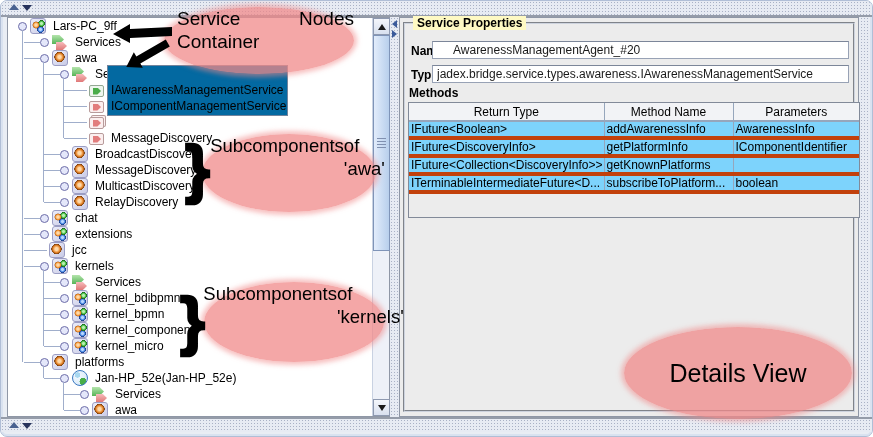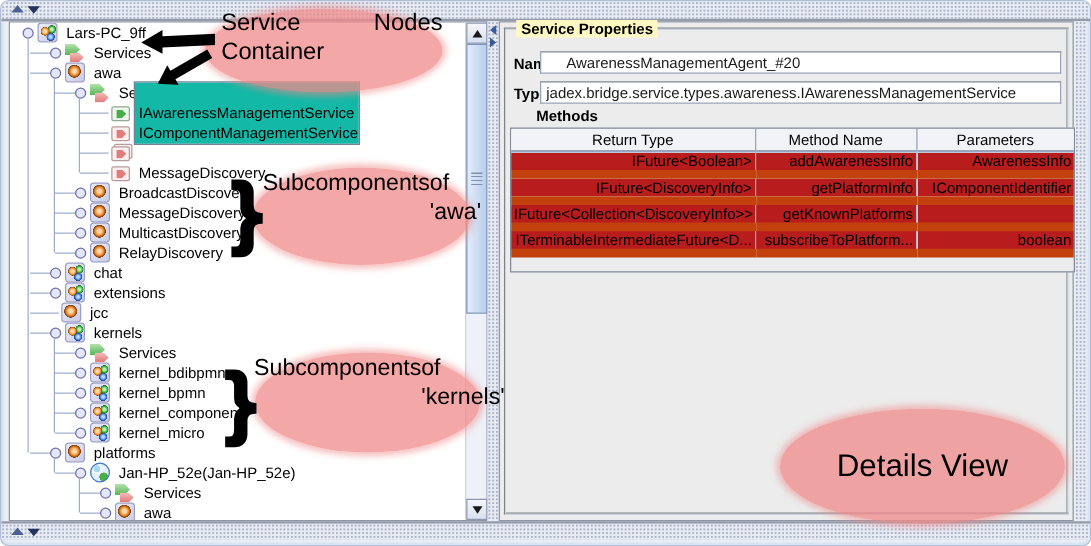--- a/index.html
+++ b/index.html
@@ -24,21 +24,21 @@
               border:1px solid #8f97a6;}
   .tree-content{position:absolute;left:0;top:0;right:17px;bottom:0;overflow:hidden;}
   .stem{position:absolute;width:1px;background:#a0aecb;}
   .trow{height:16px;display:flex;align-items:center;font-size:12px;color:#000;white-space:nowrap;}
   .l0{padding-left:10px;} .l1{padding-left:16px;} .l2{padding-left:36px;} .l3{padding-left:56px;}
   .stub{width:16px;height:1px;background:#a0aecb;flex:none;}
   .stub.long{width:23px;}
   .knob{width:9px;height:9px;border:1.5px solid #6d6da8;border-radius:50%;background:#e4e7fa;flex:none;
         margin-right:1px;}
   .lbl{padding:18px 3px;line-height:13px;}
-  .lbl.sel{background:#14b8a6;outline:1px solid #72849c;text-align:right;}
+  .lbl.sel{background:#0369a1;outline:1px solid #72849c;text-align:right;}
   .ic{width:16px;height:16px;border-radius:3px;flex:none;margin:0 4px 0 2px;position:relative;}
   .ic-plat{border:1px solid #9b9dc4;
     background-image:
       radial-gradient(circle at 5px 6px,#ffd9a8 0 1.2px,#ef8f2e 2.6px,#8a4a10 3.4px,transparent 3.6px),
       radial-gradient(circle at 10.5px 4.5px,#b8f0b0 0 1px,#3db83d 2.4px,#1a6a1a 3.2px,transparent 3.4px),
       radial-gradient(circle at 9.5px 10.5px,#b8d8ff 0 1px,#3f7fe0 2.4px,#1a3f8a 3.2px,transparent 3.4px),
       linear-gradient(135deg,#ecedfa,#c9cbe6);}
   .ic-comp{border:1px solid #9b9dc4;
     background-image:
       radial-gradient(circle at 6.5px 6px,#ffd9a8 0 1.5px,#e8862a 3.5px,#7a3c0a 5px,transparent 5.3px),
@@ -79,29 +79,29 @@
   
   .details-panel{position:absolute;left:398px;top:16px;width:460px;height:400px;background:#ececec;
                  border:1px solid #8f97a6;font-size:12px;color:#000;}
   .titled-border{position:absolute;left:3px;top:4px;right:3px;bottom:4px;border:2px groove #cdd3de;}
   .group-title{position:absolute;left:8px;top:-8px;background:#fef9c3;padding:0 4px;font-weight:bold;
                font-size:12px;line-height:14px;}
   .prop-label{position:absolute;left:6px;font-weight:bold;font-size:12px;}
   .prop-field{position:absolute;left:27px;right:4px;height:18px;background:#fff;
               border:1px solid #98a2b5;border-top-color:#7c8699;font-size:12px;color:#1a1a1a;
               padding:0 4px;font-family:"Liberation Sans","DejaVu Sans",sans-serif;}
-  .methods-label{position:absolute;left:24px;top:62px;font-weight:bold;}
+  .methods-label{position:absolute;left:4px;top:62px;font-weight:bold;}
   .methods-table{position:absolute;left:3px;top:78px;width:452px;height:116px;border:1px solid #828a99;
                  background:#ececec;}
   table.mt{border-collapse:collapse;table-layout:fixed;width:450px;font-size:12px;}
   table.mt th{height:18px;font-weight:normal;background:#f2f3f6;border-right:1px solid #96a6bc;
               border-bottom:2px solid #96a6bc;text-align:center;overflow:hidden;white-space:nowrap;}
   table.mt th:last-child{border-right:none;}
-  table.mt td{height:17px;background:#b91c1c;border-right:1px solid #96a6bc;border-bottom:7px solid #c2410c;
-              padding:0 2px;overflow:hidden;white-space:nowrap;text-align:right;}
+  table.mt td{height:17px;background:#7dd3fc;border-right:1px solid #96a6bc;border-bottom:4px solid #c2410c;
+              padding:0 2px;overflow:hidden;white-space:nowrap;}
   table.mt td:last-child{border-right:none;}
 
   .rstrip{position:absolute;left:859px;top:16px;width:9px;height:400px;}
 
   
   .ellipse{position:absolute;border-radius:50%;background:rgba(240,138,138,0.75);
            box-shadow:0 0 5px 3px rgba(240,138,138,0.55);z-index:30;display:flex;flex-direction:row;
            justify-content:center;color:#000;}
   .ellipse .a-line{font-size:19px;line-height:23px;}
   .brace{position:absolute;z-index:31;font-size:64px;line-height:72px;font-weight:bold;color:#000;

